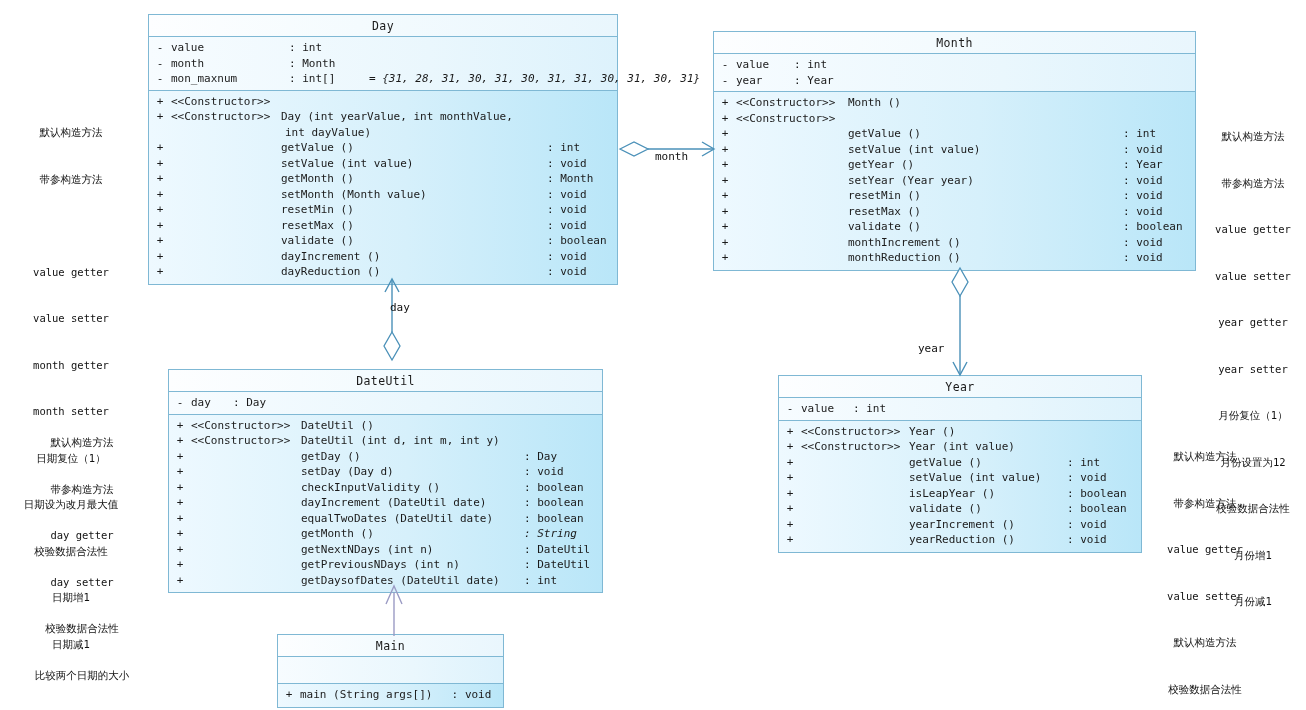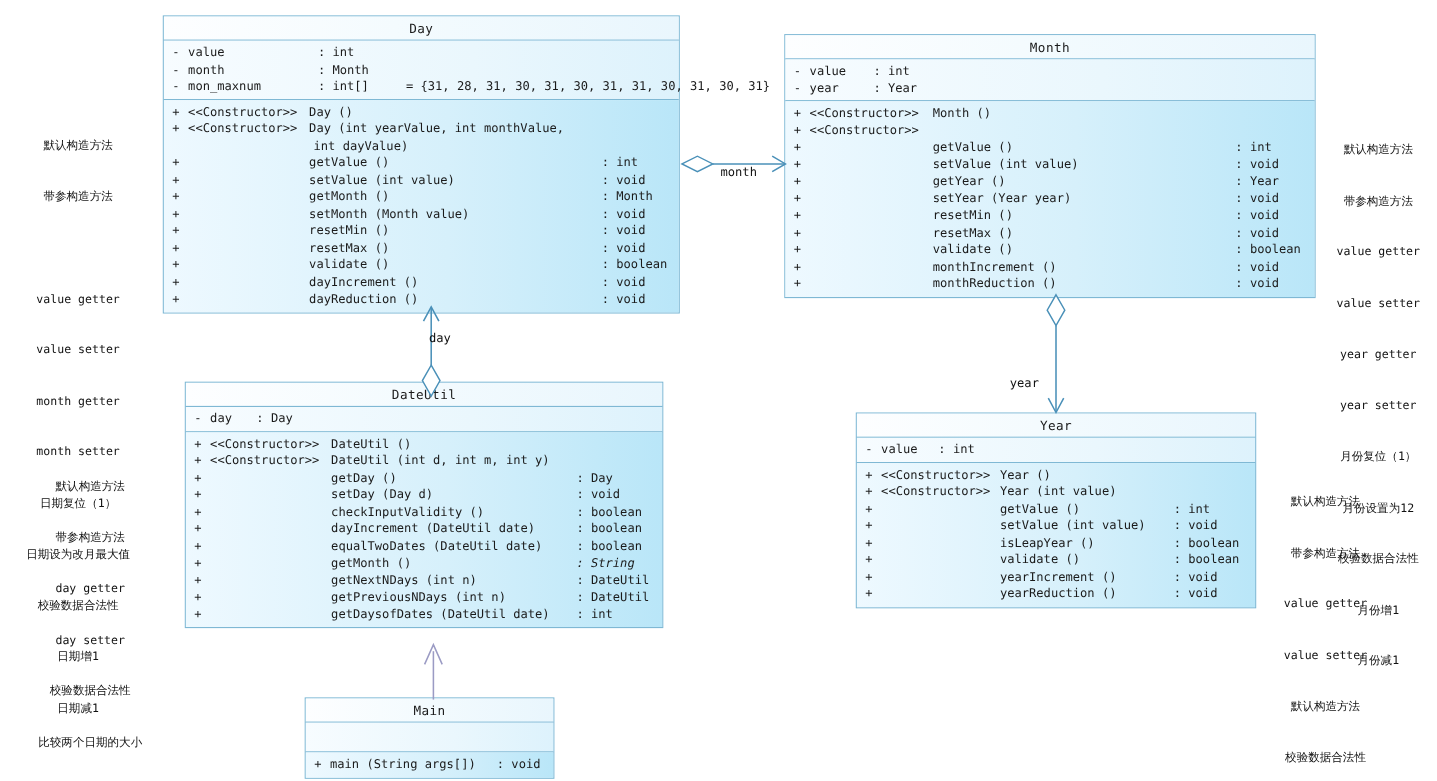--- a/index.html
+++ b/index.html
@@ -44,21 +44,21 @@
     white-space:pre;
   }
   .c-vis{width:22px;flex:0 0 22px;text-align:center;}
   .c-stereo{flex:0 0 auto;}
   .c-name{flex:1 1 auto;}
   .c-type{flex:0 0 auto;}
 
   
   .arow .a-name{flex:0 0 auto;}
   .arow .a-type{flex:0 0 auto;}
-  .arow .a-def{flex:0 0 auto;}
+  .arow .a-def{flex:0 0 auto;font-style:italic;}
 
   
   .notes{
     position:absolute;
     font-size:10.5px;
     line-height:15.5px;
     white-space:pre;
     color:#111;
     font-family:"DejaVu Sans Mono","Liberation Mono",monospace;
   }
@@ -92,21 +92,21 @@
         <span class="a-def"></span>
       </div>
       <div class="row arow">
         <span class="c-vis">-</span>
         <span class="a-name" style="width:118px;flex:0 0 118px;">mon_maxnum</span>
         <span class="a-type" style="width:80px;flex:0 0 80px;">:&nbsp;<span>int[]</span></span>
         <span class="a-def">= {31, 28, 31, 30, 31, 30, 31, 31, 30, 31, 30, 31}</span>
       </div>
     </div>
     <div class="uml-ops">
-      <div class="row"><span class="c-vis">+</span><span class="c-stereo" style="width:110px;flex:0 0 110px;">&lt;&lt;Constructor&gt;&gt;</span><span class="c-name">Day ()</span><span class="c-type" style="width:62px;flex:0 0 62px;"></span></div>
+      <div class="row"><span class="c-vis">+</span><span class="c-stereo" style="width:110px;flex:0 0 110px;">&lt;&lt;Constructor&gt;&gt;</span><span class="c-type" style="width:62px;flex:0 0 62px;"></span></div>
       <div class="row"><span class="c-vis">+</span><span class="c-stereo" style="width:110px;flex:0 0 110px;">&lt;&lt;Constructor&gt;&gt;</span><span class="c-name">Day (int yearValue, int monthValue,</span><span class="c-type" style="width:62px;flex:0 0 62px;"></span></div>
       <div class="row"><span class="c-vis"></span><span class="c-stereo" style="width:114px;flex:0 0 114px;"></span><span class="c-name">int dayValue)</span><span class="c-type" style="width:62px;flex:0 0 62px;"></span></div>
       <div class="row"><span class="c-vis">+</span><span class="c-stereo" style="width:110px;flex:0 0 110px;"></span><span class="c-name">getValue ()</span><span class="c-type" style="width:70px;flex:0 0 70px;">:&nbsp;<span>int</span></span></div>
       <div class="row"><span class="c-vis">+</span><span class="c-stereo" style="width:110px;flex:0 0 110px;"></span><span class="c-name">setValue (int value)</span><span class="c-type" style="width:70px;flex:0 0 70px;">:&nbsp;<span>void</span></span></div>
       <div class="row"><span class="c-vis">+</span><span class="c-stereo" style="width:110px;flex:0 0 110px;"></span><span class="c-name">getMonth ()</span><span class="c-type" style="width:70px;flex:0 0 70px;">:&nbsp;<span>Month</span></span></div>
       <div class="row"><span class="c-vis">+</span><span class="c-stereo" style="width:110px;flex:0 0 110px;"></span><span class="c-name">setMonth (Month value)</span><span class="c-type" style="width:70px;flex:0 0 70px;">:&nbsp;<span>void</span></span></div>
       <div class="row"><span class="c-vis">+</span><span class="c-stereo" style="width:110px;flex:0 0 110px;"></span><span class="c-name">resetMin ()</span><span class="c-type" style="width:70px;flex:0 0 70px;">:&nbsp;<span>void</span></span></div>
       <div class="row"><span class="c-vis">+</span><span class="c-stereo" style="width:110px;flex:0 0 110px;"></span><span class="c-name">resetMax ()</span><span class="c-type" style="width:70px;flex:0 0 70px;">:&nbsp;<span>void</span></span></div>
       <div class="row"><span class="c-vis">+</span><span class="c-stereo" style="width:110px;flex:0 0 110px;"></span><span class="c-name">validate ()</span><span class="c-type" style="width:70px;flex:0 0 70px;">:&nbsp;<span>boolean</span></span></div>
       <div class="row"><span class="c-vis">+</span><span class="c-stereo" style="width:110px;flex:0 0 110px;"></span><span class="c-name">dayIncrement ()</span><span class="c-type" style="width:70px;flex:0 0 70px;">:&nbsp;<span>void</span></span></div>
@@ -165,21 +165,21 @@
     <div>value setter</div>
     <div>year getter</div>
     <div>year setter</div>
     <div>月份复位（1）</div>
     <div>月份设置为12</div>
     <div>校验数据合法性</div>
     <div>月份增1</div>
     <div>月份减1</div>
   </div>
 
-  <div class="umlbox" style="left:168px;top:347px;width:435px;">
+  <div class="umlbox" style="left:168px;top:369px;width:435px;">
     <div class="uml-title">DateUtil</div>
     <div class="uml-attrs">
       <div class="row arow">
         <span class="c-vis">-</span>
         <span class="a-name" style="width:42px;flex:0 0 42px;">day</span>
         <span class="a-type">:&nbsp;<span>Day</span></span>
       </div>
     </div>
     <div class="uml-ops">
       <div class="row"><span class="c-vis">+</span><span class="c-stereo" style="width:110px;flex:0 0 110px;">&lt;&lt;Constructor&gt;&gt;</span><span class="c-name">DateUtil ()</span><span class="c-type" style="width:78px;flex:0 0 78px;"></span></div>

